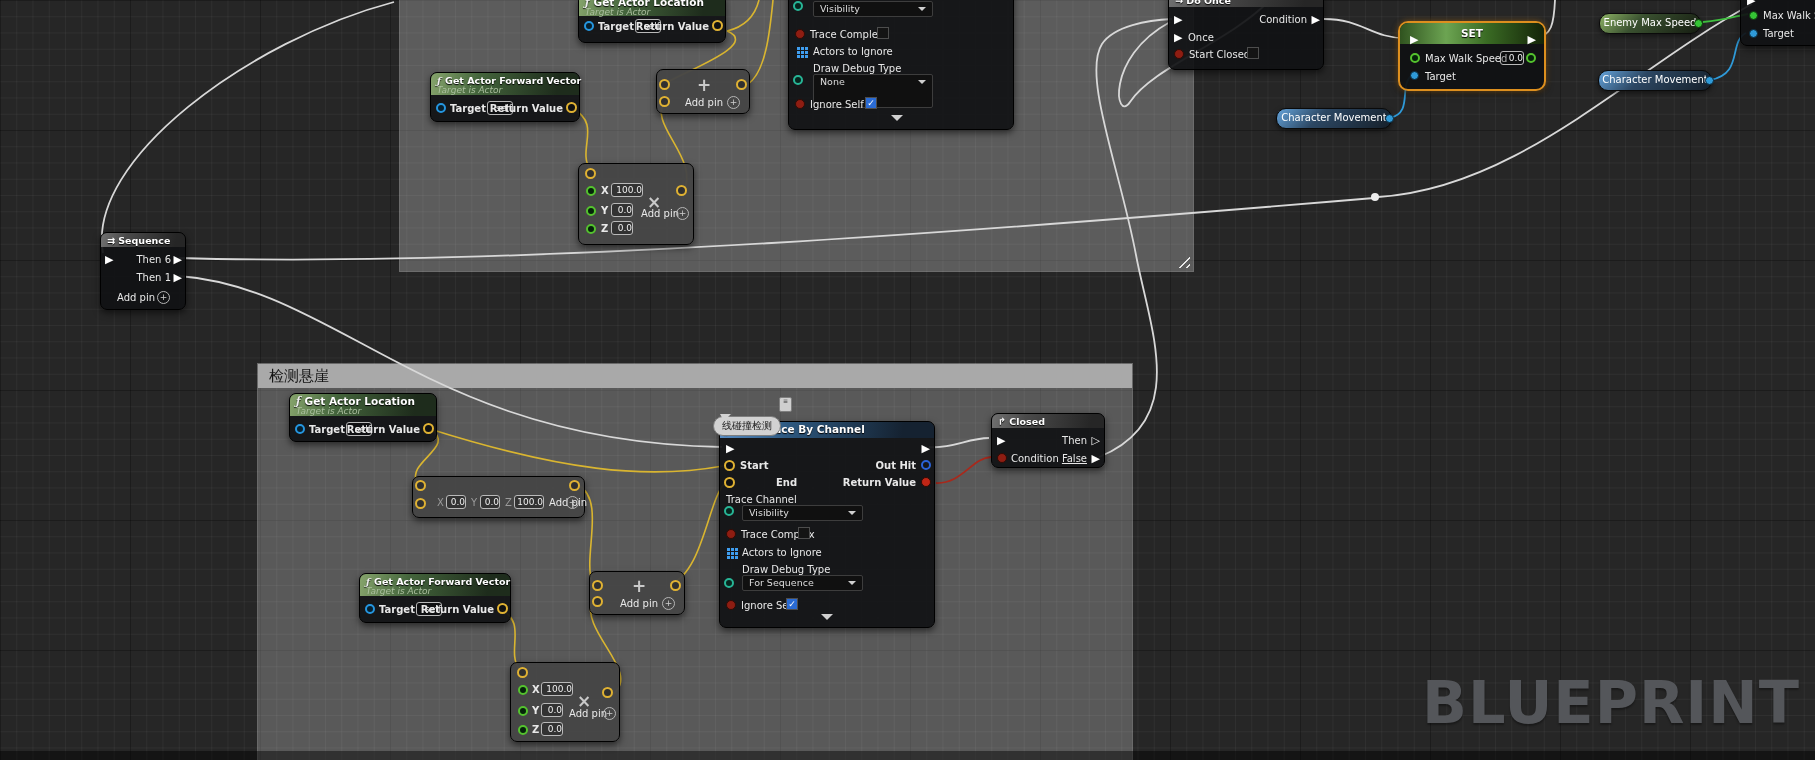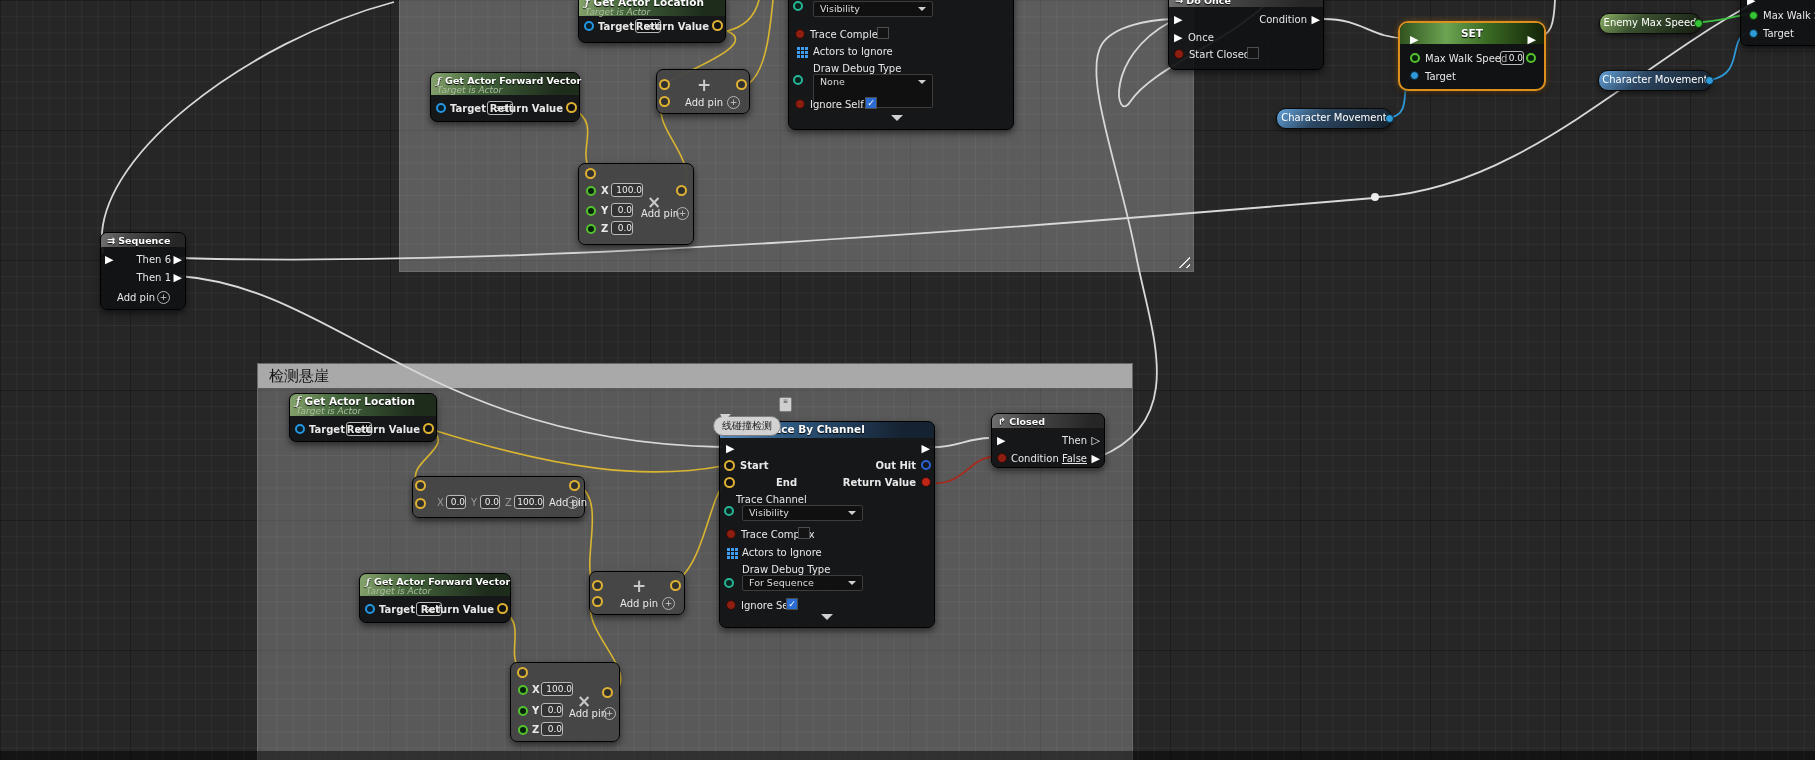--- a/index.html
+++ b/index.html
@@ -87,20 +87,21 @@
   <div class="comment-body" style="left:399px;top:-22px;width:793px;height:292px;">
     <div class="resize-grip"></div>
   </div>
 
   <div class="comment-body" style="left:257px;top:363px;width:874px;height:397px;background:rgba(255,255,255,.24);">
     <div class="comment-hdr">
       <span>检测悬崖</span>
     </div>
   </div>
 
+  <div class="watermark" style="left:1422px;top:668px;">BLUEPRINT</div>
 
   <svg class="wires" width="1815" height="760" viewBox="0 0 1815 760">
     <g fill="none" stroke="#d8d8d8" stroke-width="1.8">
       <path d="M394,2 C250,40 86,160 103,253"></path>
       <path d="M179,258 C520,268 1020,228 1374,198"></path>
       <path d="M1378,197 C1520,188 1630,70 1752,4"></path>
       <path d="M179,276 C340,288 428,442 722,447"></path>
       <path d="M1099,457 C1190,420 1150,330 1136,255 C1120,170 1082,75 1102,44 C1114,26 1148,20 1172,19"></path>
       <path d="M1268,2 C1228,42 1152,68 1130,102 C1116,124 1104,58 1170,22"></path>
       <path d="M1324,19 C1362,19 1372,38 1404,38"></path>
@@ -330,21 +331,21 @@
     <span class="exec" style="left:6px;top:21px;">▶</span>
     <span class="exec" style="right:4px;top:21px;">▶</span>
     <span class="pin vec" style="left:4px;top:38px;"></span>
     <span class="lbl" style="left:20px;top:38px;font-weight:bold;">Start</span>
     <span class="lbl" style="right:18px;top:38px;font-weight:bold;">Out Hit</span>
     <span class="pin outhit" style="right:3px;top:38px;"></span>
     <span class="pin vec" style="left:4px;top:55px;"></span>
     <span class="lbl" style="left:20px;top:55px;font-weight:bold;padding-left:36px;">End</span>
     <span class="lbl" style="right:18px;top:55px;font-weight:bold;">Return Value</span>
     <span class="pin redf" style="right:3px;top:55px;"></span>
-    <span class="lbl" style="left:16px;top:72px;text-align:right;">Trace Channel</span>
+    <span class="lbl" style="left:6px;top:72px;text-align:right;">Trace Channel</span>
     <span class="pin enum" style="left:4px;top:84px;"></span>
     <div class="dd" style="left:22px;top:83px;width:121px;height:16px;">
       <span>Visibility</span><span class="chev"></span>
     </div>
     <span class="pin bool" style="left:6px;top:107px;"></span>
     <span class="lbl" style="left:21px;top:107px;">Trace Complex</span>
     <span class="cb" style="left:78px;top:105px;"></span>
     <span class="gridico" style="left:7px;top:126px;"></span>
     <span class="lbl" style="left:22px;top:125px;">Actors to Ignore</span>
     <span class="lbl" style="left:22px;top:142px;">Draw Debug Type</span>

